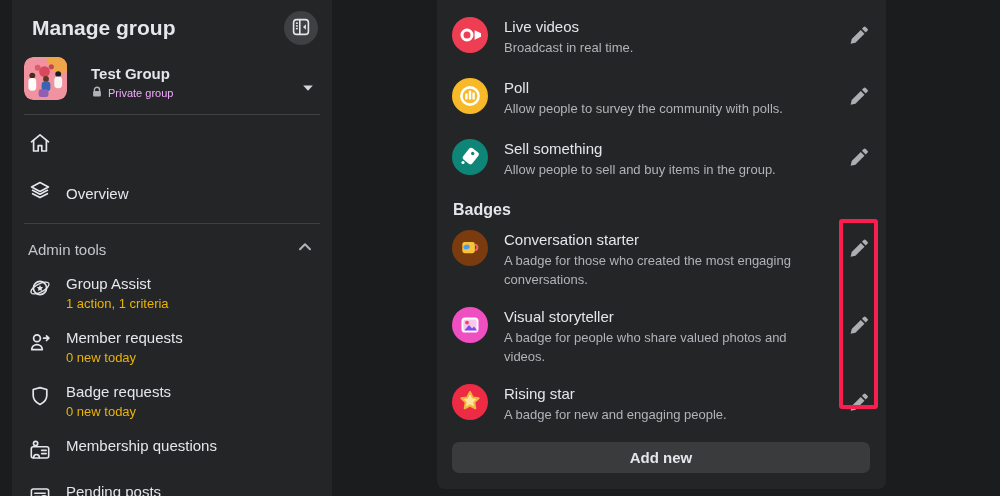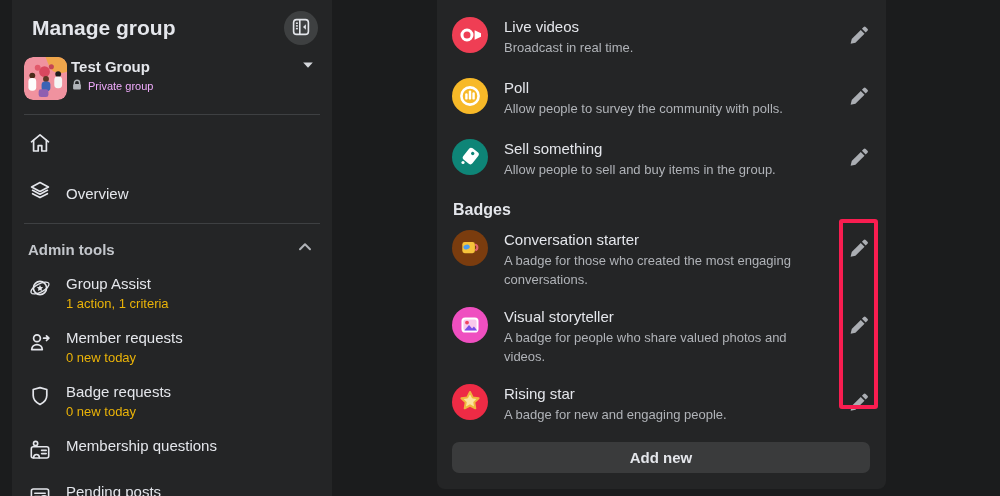--- a/index.html
+++ b/index.html
@@ -5,32 +5,32 @@
   * { box-sizing: border-box; }
   html,body { margin:0; padding:0; background:#18191a; }
   body { font-family:"Liberation Sans", sans-serif; }
   .stage { position:relative; width:1000px; height:496px; background:#1b1c1d; overflow:hidden; }
 
   
   .sidebar { position:absolute; left:12px; top:0; width:320px; height:496px; background:#242526; }
   .sb-head { display:flex; align-items:center; justify-content:space-between; padding:11px 14px 8px 20px; }
   .sb-title { margin:0; font-size:21px; font-weight:700; color:#e4e6eb; }
   .toggle-btn { width:34px; height:34px; border-radius:50%; background:#3e4041; border:none; display:flex; align-items:center; justify-content:center; cursor:pointer; padding:0; }
-  .group-row { display:flex; align-items:flex-start; gap:4px; padding:4px 16px 14px 12px; cursor:pointer; }
+  .group-row { display:flex; align-items:flex-end; gap:24px; padding:4px 16px 14px 12px; cursor:pointer; }
   .avatar { width:43px; height:43px; border-radius:9px; overflow:hidden; flex:none; }
   .group-meta { display:flex; flex-direction:column; }
   .group-name { font-size:15px; font-weight:700; color:#e4e6eb; line-height:19px; }
   .privacy { display:flex; align-items:center; gap:5px; color:#f0abfc; font-size:11px; margin-top:3px; }
   .caret { margin-left:auto; flex:none; }
   .divider { border:none; border-top:1px solid #3e4042; margin:0 12px; }
   .nav-group { padding:6px 0; }
   .nav-item { display:flex; align-items:center; gap:14px; padding:10px 16px; cursor:pointer; }
   .nav-label { font-size:15px; font-weight:500; color:#e4e6eb; }
   .admin-header { display:flex; align-items:center; justify-content:space-between; padding:14px 18px 6px 16px; cursor:pointer; }
-  .admin-header-label { font-size:15px; font-weight:700; color:#c3c6cb; }
+  .admin-header-label { font-size:15px; font-weight:400; color:#c3c6cb; }
   .admin-item { display:flex; gap:14px; padding:8px 16px; align-items:flex-start; cursor:pointer; }
   .admin-item svg { margin-top:2px; flex:none; }
   .admin-title { font-size:15px; font-weight:500; color:#e4e6eb; line-height:20px; }
   .admin-sub { font-size:13px; color:#eab308; line-height:16px; margin-top:2px; }
 
   
   .main-panel { position:absolute; left:437px; top:0; width:449px; height:489px; background:#242526; border-radius:0 0 8px 8px; padding:17px 16px 8px 15px; }
   .row { display:flex; gap:16px; align-items:flex-start; }
   .feature-row { margin-bottom:21px; }
   .badge-row { margin-bottom:18px; }

